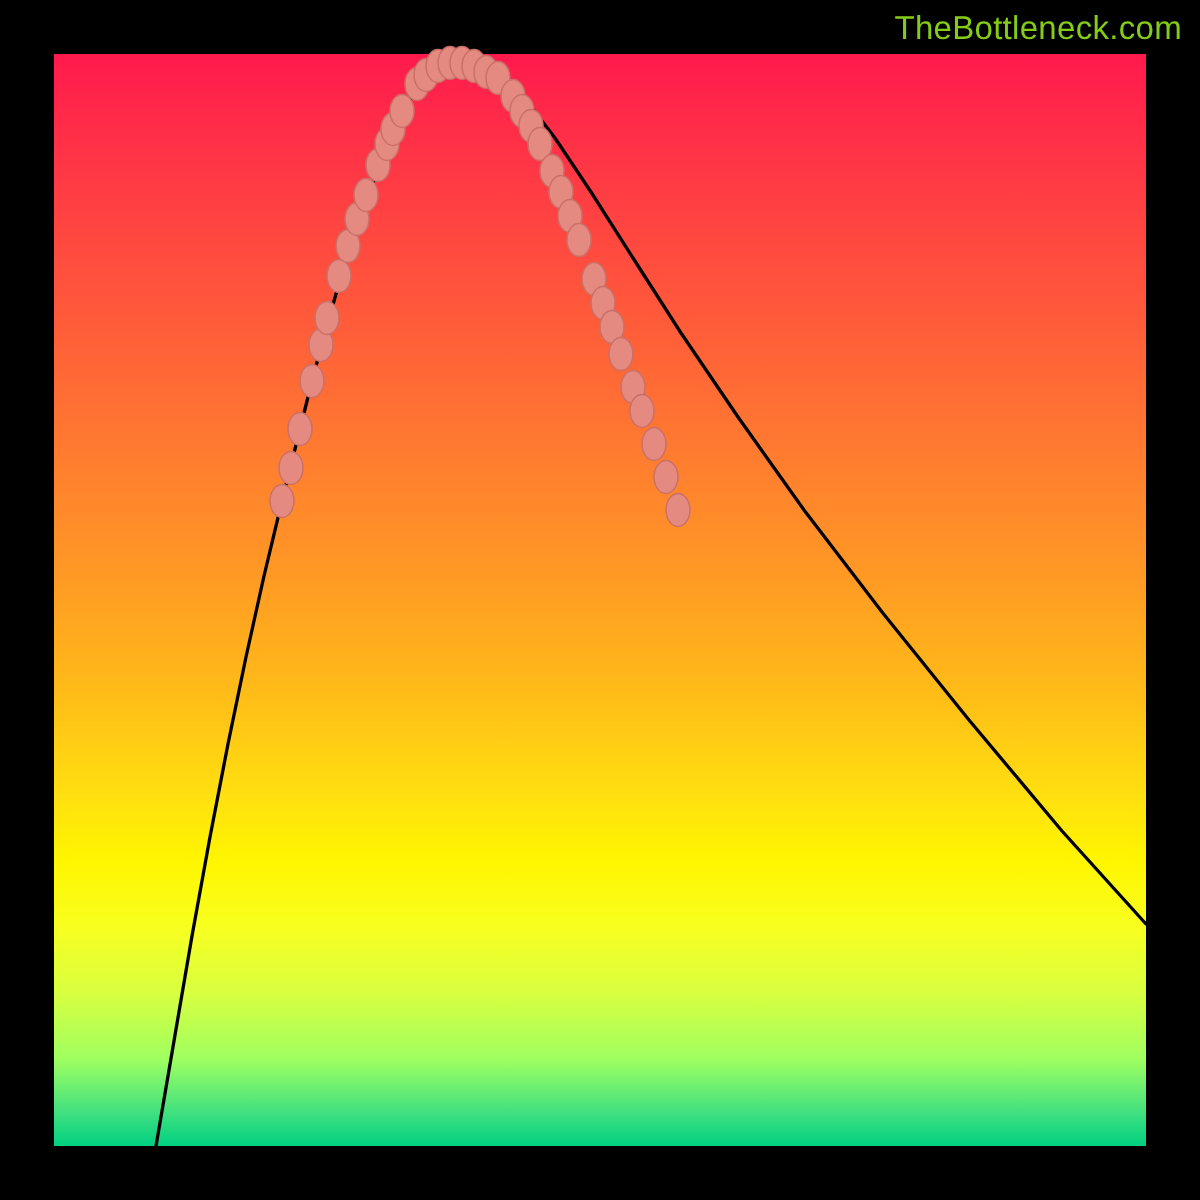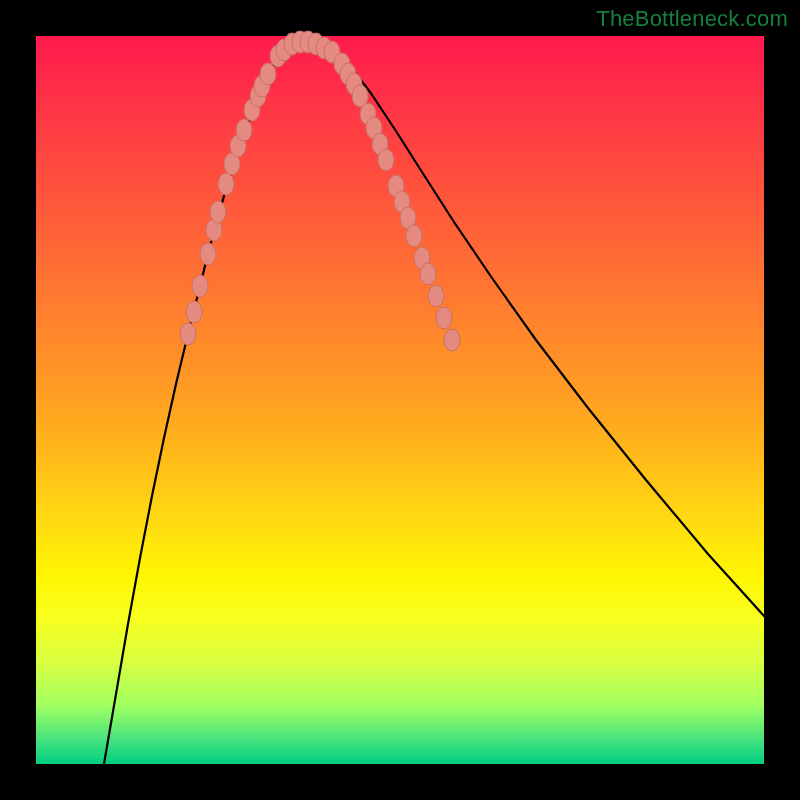--- a/index.html
+++ b/index.html
@@ -40,21 +40,21 @@
       #d8ff40 86%,
       #a0ff60 92%,
       #40e080 97%,
       #00d080 100%
     );
   }
   .watermark {
     position: absolute;
     top: 6px;
     right: 12px;
-    color: #15803d;
+    color: #84cc16;
     font-size: 22px;
     font-weight: 500;
     letter-spacing: 0.2px;
     user-select: none;
   }
   svg.curve {
     position: absolute;
     left: 0;
     top: 0;
     width: 728px;

